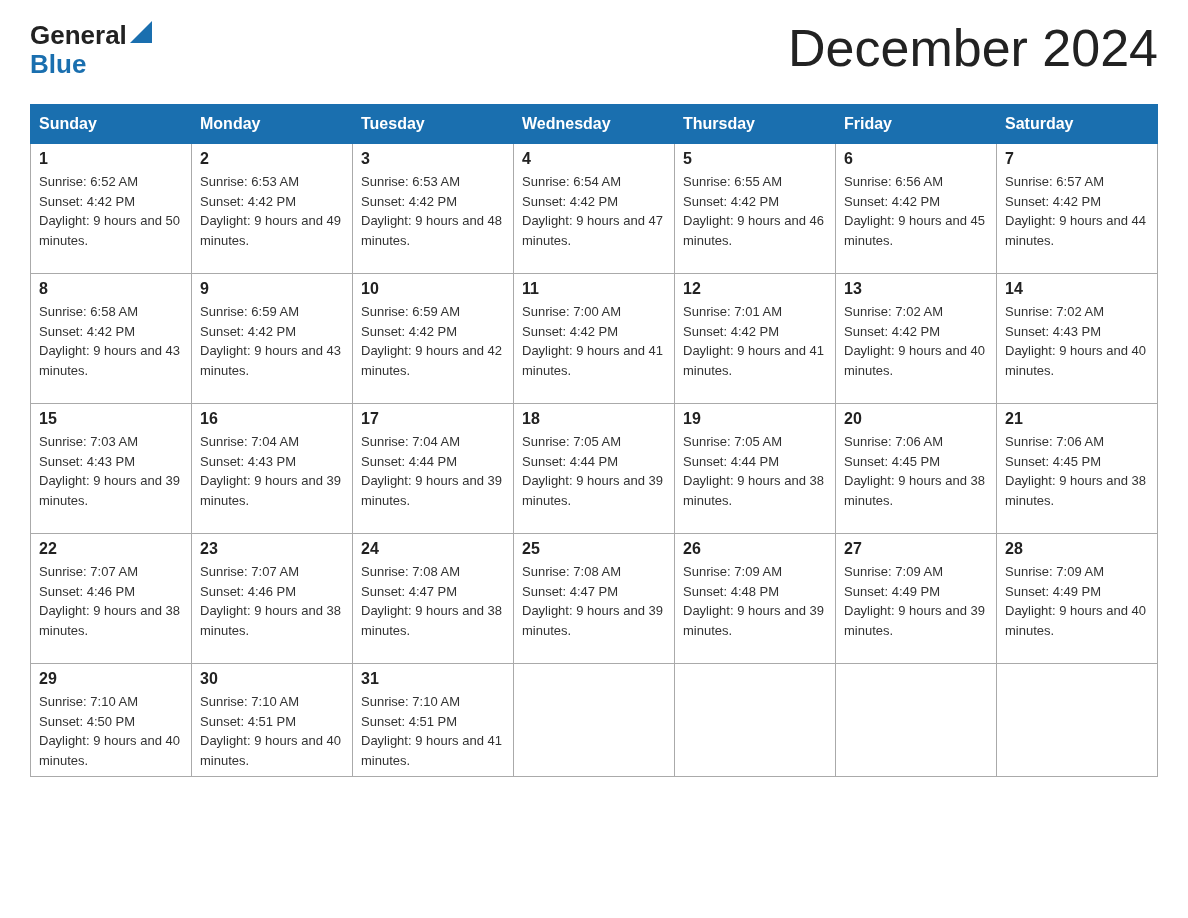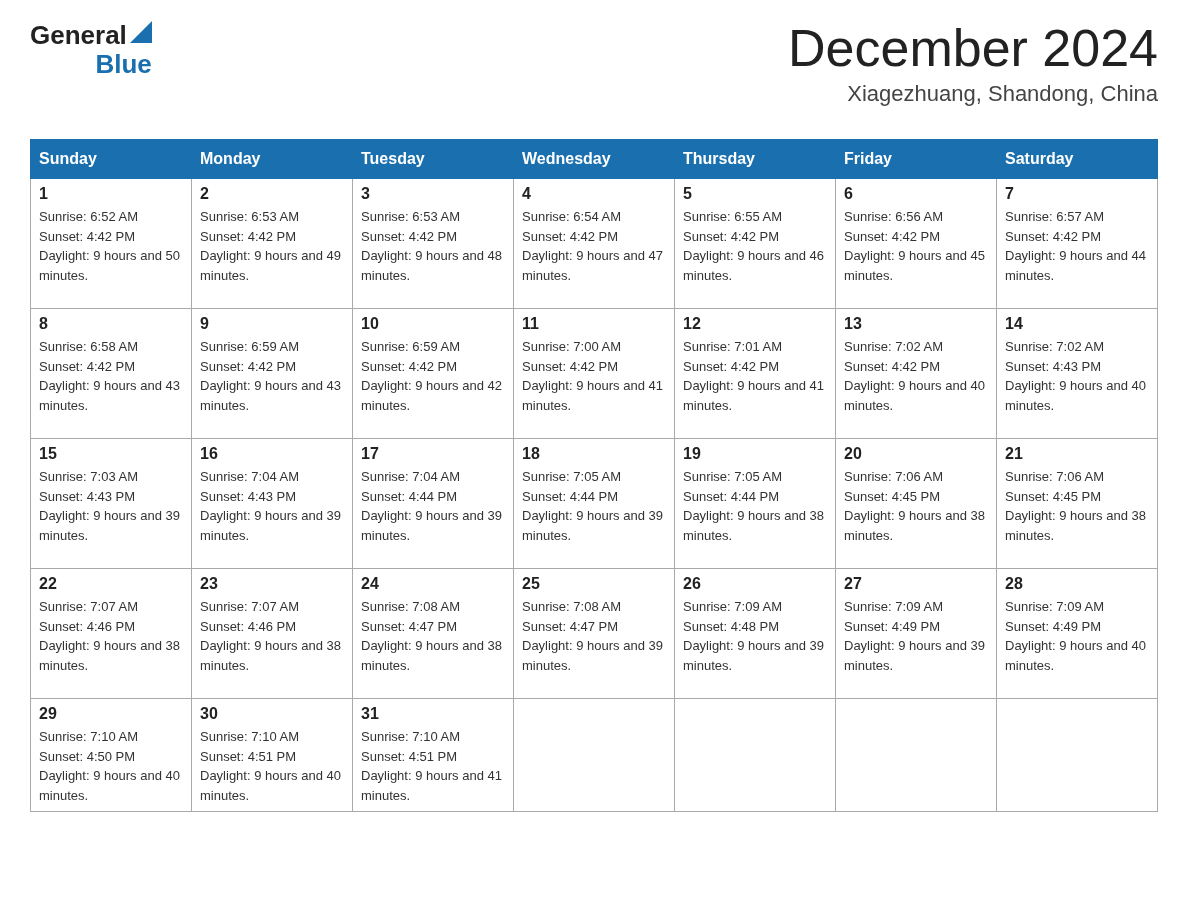--- a/index.html
+++ b/index.html
@@ -8,21 +8,21 @@
       background: #fff;
       width: 1188px;
       min-height: 918px;
       padding: 20px 30px;
     }
 
     .header {
       display: flex;
       justify-content: space-between;
       align-items: flex-start;
-      margin-bottom: 32px;
+      margin-bottom: 24px;
     }
 
     .logo {
       display: flex;
       align-items: center;
       gap: 4px;
     }
 
     .logo-text-general {
       font-size: 26px;
@@ -109,28 +109,27 @@
 
 <div class="header">
   <div class="logo">
     <div>
       <div style="display:flex; align-items:center;">
         <span class="logo-text-general">General</span>
         <svg width="22" height="22" viewBox="0 0 22 22" style="margin-left:3px; margin-top:-8px;">
           <polygon points="0,22 22,22 22,0" fill="#1a6faf"></polygon>
         </svg>
       </div>
-      <div style="display:flex; justify-content:flex-end; margin-top:-2px;">
+      <div style="display:flex; margin-top:-2px;">
         <span class="logo-blue">Blue</span>
       </div>
     </div>
   </div>
   <div class="title-block">
     <div class="month-title">December 2024</div>
-    <div class="location-title">Xiagezhuang, Shandong, China</div>
   </div>
 </div>
 
 <table class="calendar">
   <thead>
     <tr>
     <th>Sunday</th>
         <th>Monday</th>
         <th>Tuesday</th>
         <th>Wednesday</th>

